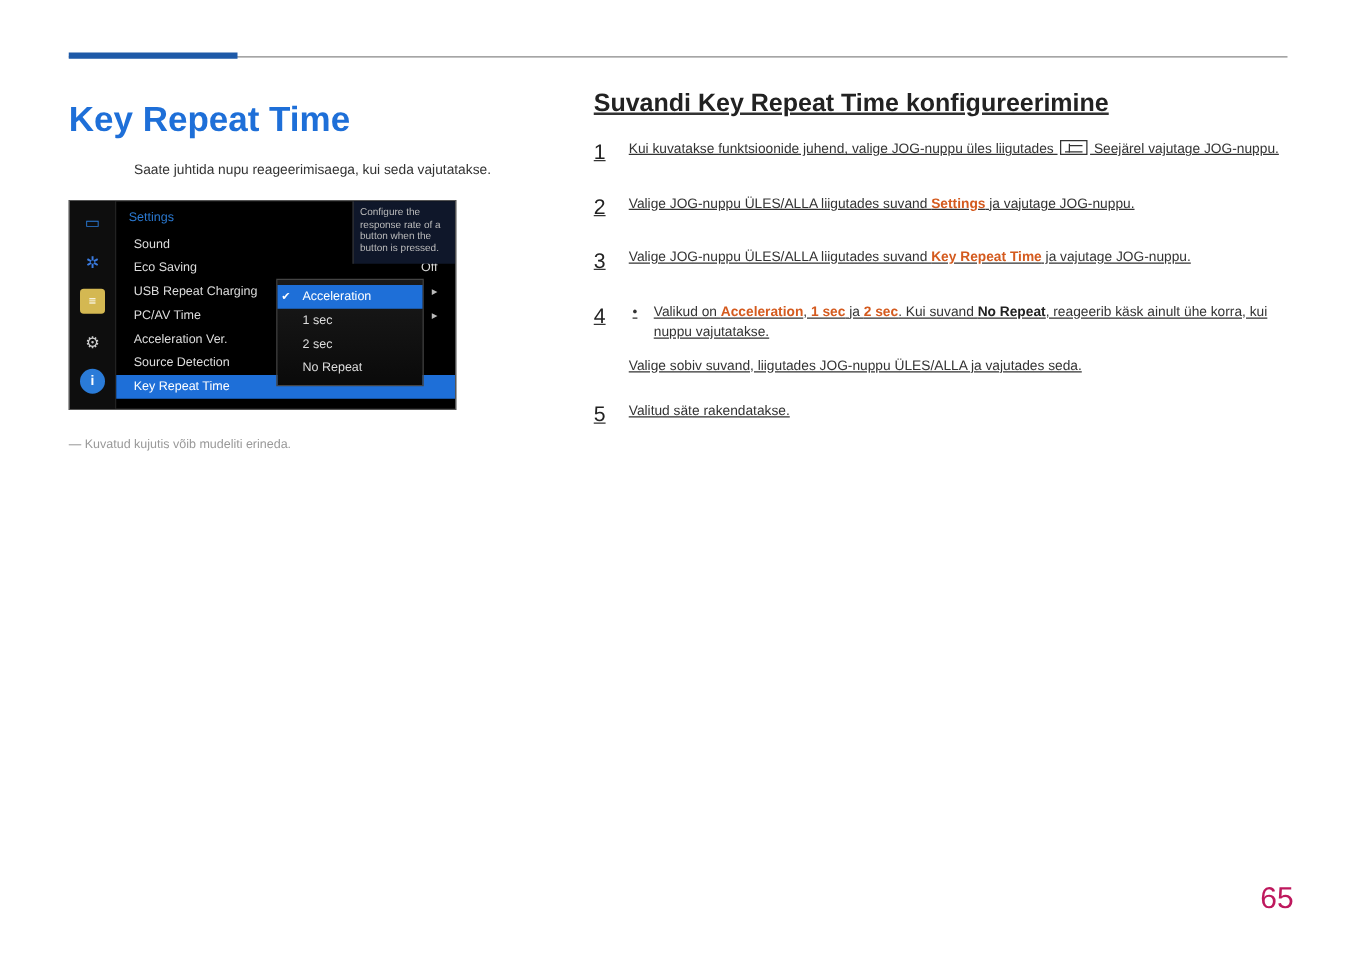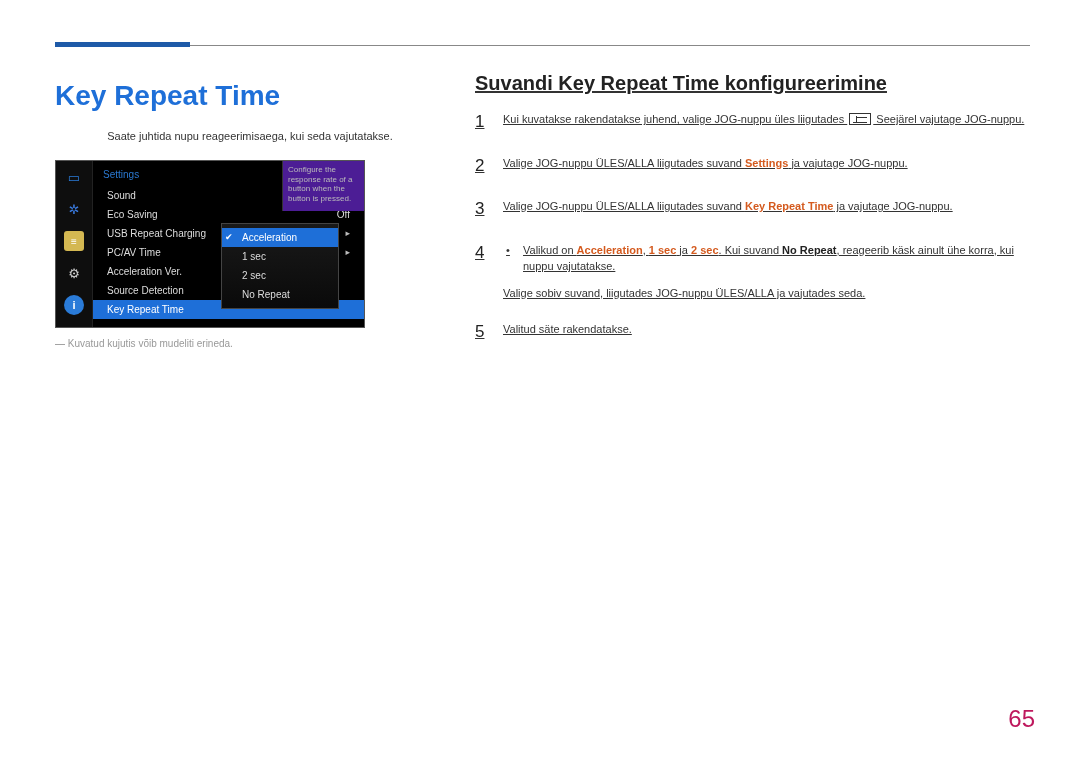--- a/index.html
+++ b/index.html
@@ -107,31 +107,31 @@
   .osd-sub .srow.check { background:#1e6fd8; color:#fff; position:relative; }
   .osd-sub .srow.check::before { content:"✔"; position:absolute; left:3px; font-size:9px;}
   .osd-sub .srow.check span{ margin-left:8px;}
   .osd-sub .srow span{ margin-left:8px;}
   .osd-tip {
     position: absolute;
     right: 0;
     top: 0;
     width: 82px;
     height: 50px;
-    background: #4c1d95;
+    background: #0f172a;
     color: #bbb;
     font-size: 8px;
     padding: 4px 5px;
     line-height: 1.2;
     border-left:1px solid #333;
   }
   .footnote {
     color: #999;
     font-size: 10px;
-    margin-top: 10px;
+    margin-top: 22px;
   }
   .footnote::before { content:"―  "; color:#888; }
   .sub-title {
     font-size: 20px;
     font-weight: 700;
     margin-bottom: 14px;
     color:#222;
   }
   .steps { list-style:none; }
   .step {
@@ -227,21 +227,21 @@
     </div>
 
     <p class="footnote">Kuvatud kujutis võib mudeliti erineda.</p>
   </div>
 
   <div class="right">
     <h2 class="sub-title">Suvandi Key Repeat Time konfigureerimine</h2>
     <ol class="steps">
       <li class="step">
         <div class="num">1</div>
-        <div class="body"><span>Kui kuvatakse rakendatakse juhend, valige JOG-nuppu üles liigutades </span><span class="sym"></span><span> Seejärel vajutage JOG-nuppu.</span></div>
+        <div class="body"><span>Kui kuvatakse funktsioonide juhend, valige JOG-nuppu üles liigutades </span><span class="sym"></span><span> Seejärel vajutage JOG-nuppu.</span></div>
       </li>
       <li class="step">
         <div class="num">2</div>
         <div class="body"><span>Valige JOG-nuppu ÜLES/ALLA liigutades suvand </span><span class="hl">Settings</span><span> ja vajutage JOG-nuppu.</span></div>
       </li>
       <li class="step">
         <div class="num">3</div>
         <div class="body"><span>Valige JOG-nuppu ÜLES/ALLA liigutades suvand </span><span class="hl">Key Repeat Time</span><span> ja vajutage JOG-nuppu.</span></div>
       </li>
       <li class="step">

